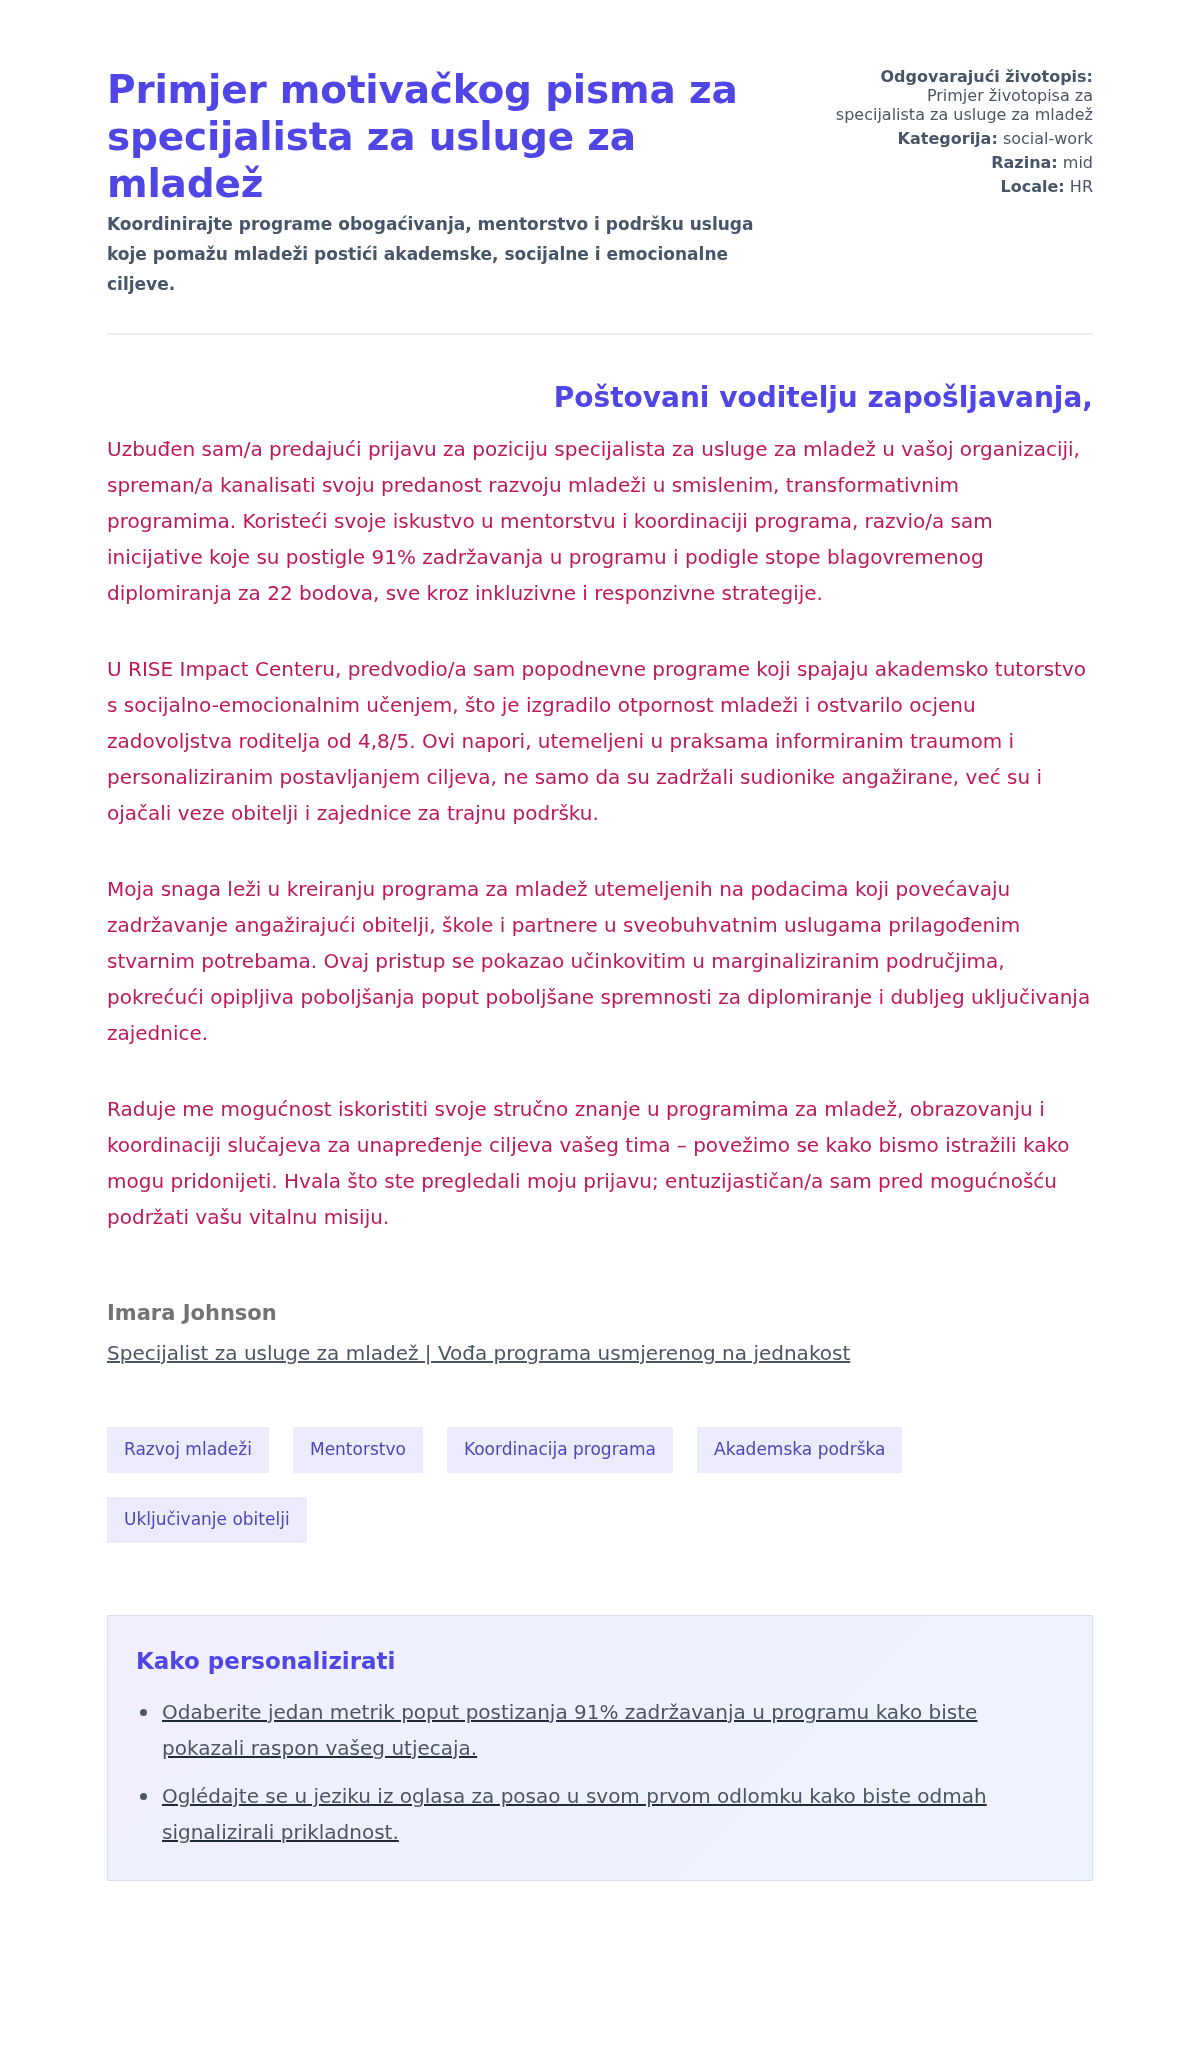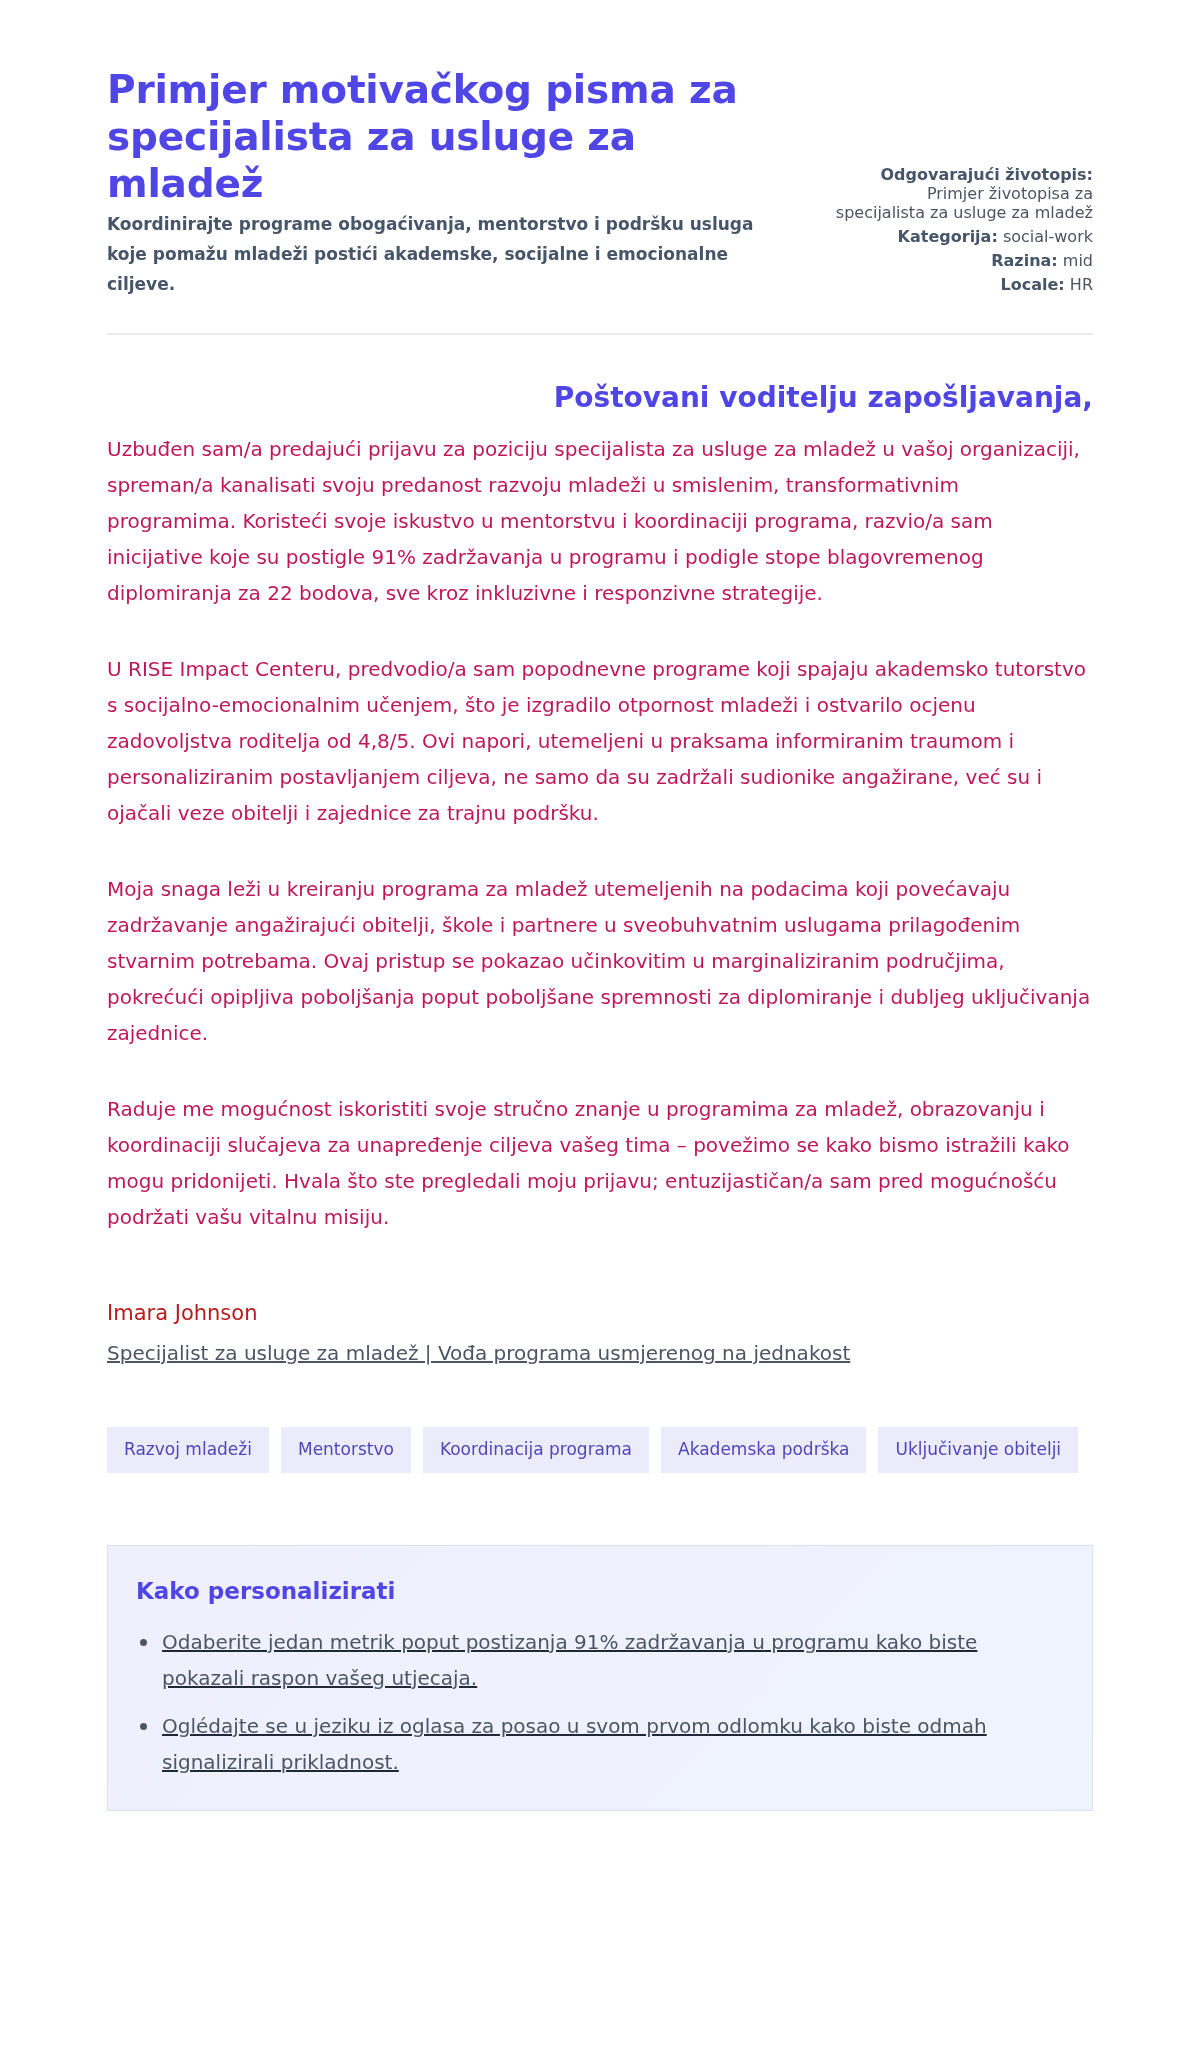--- a/index.html
+++ b/index.html
@@ -12,21 +12,21 @@
   }
   .page {
     width: 986px;
     margin-left: 107px;
     padding-top: 66px;
     padding-bottom: 68px;
   }
   .header {
     display: flex;
     justify-content: space-between;
-    align-items: flex-end;
+    align-items: flex-start;
   }
   .header-left { width: 660px; }
   .title {
     font-size: 39px;
     font-weight: bold;
     line-height: 47px;
     color: #4f46e5;
     letter-spacing: -0.2px;
   }
   .subtitle {
@@ -63,35 +63,35 @@
   .body { margin-top: 20px; }
   .body p {
     font-size: 20px;
     line-height: 36px;
     color: #be185d;
     margin-bottom: 40px;
   }
   .signature { margin-top: 64px; }
   .sig-name {
     font-size: 21px;
-    font-weight: normal;
-    color: #b91c1c;
+    font-weight: bold;
+    color: #737373;
     line-height: 28px;
   }
   .sig-title {
     margin-top: 12px;
     font-size: 20px;
     color: #4b5563;
     line-height: 28px;
     text-decoration: underline;
   }
   .tags {
     display: flex;
     flex-wrap: wrap;
-    gap: 12px;
+    gap: 24px;
     margin-top: 60px;
   }
   .tag {
     background: #ecebfb;
     color: #4f46b8;
     font-size: 17px;
     line-height: 44px;
     height: 46px;
     padding: 0 17px;
     white-space: nowrap;

